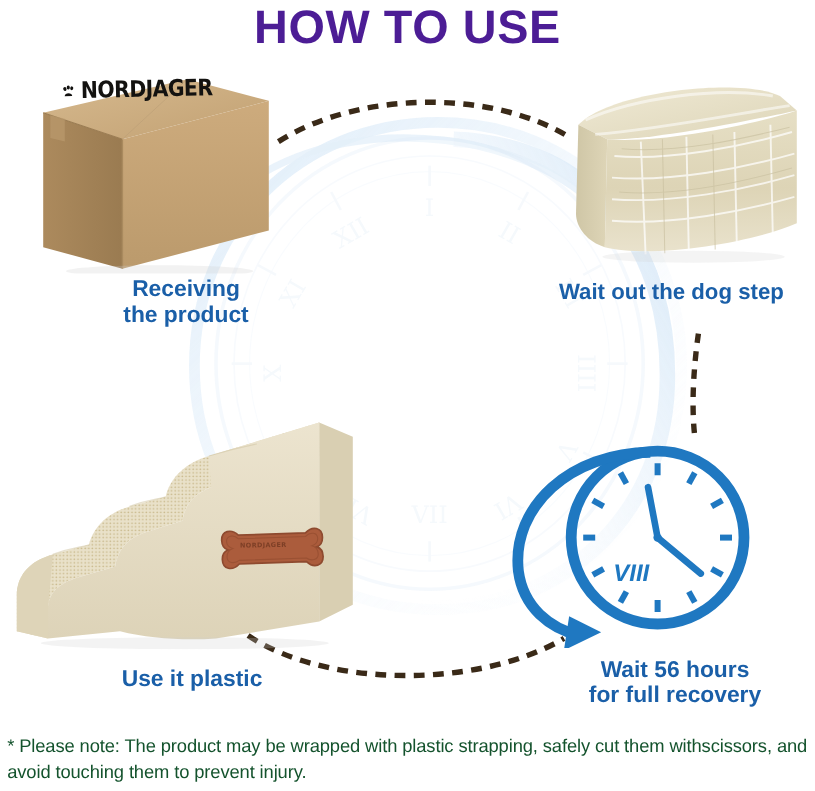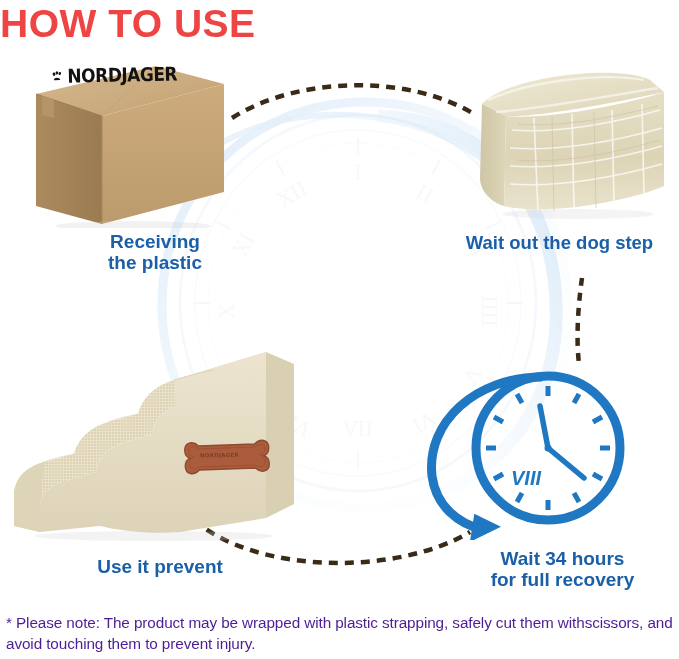--- a/index.html
+++ b/index.html
@@ -28,25 +28,25 @@
     left:150px; top:90px;
     width:430px; height:430px;
     pointer-events:none;
     opacity:0.75;
   }
 
   
   .title {
     position:absolute;
     left:0; top:2px; width:679px;
-    text-align:left;
+    text-align:center;
     font-size:39px;
     font-weight:bold;
     letter-spacing:0.5px;
-    color:#ef4444;
+    color:#4c1d95;
     font-family:"Liberation Sans", sans-serif;
   }
 
   
   .caption {
     position:absolute;
     font-weight:bold;
     color:#1a5fa8;
     line-height:1.12;
     font-size:19px;
@@ -55,21 +55,21 @@
   #cap-receiving { left:60px;  top:231px; width:190px; text-align:center; }
   #cap-takeout   { left:440px; top:233px; width:239px; text-align:center; font-size:18.5px;}
   #cap-usesafely { left:50px;  top:556px; width:220px; text-align:center; }
   #cap-wait      { left:455px; top:548px; width:215px; text-align:center; }
 
   
   .footnote {
     position:absolute;
     left:6px; top:612px; width:668px;
     font-size:15.3px;
-    color:#4c1d95;
+    color:#14532d;
     line-height:1.38;
     letter-spacing:-0.1px;
   }
 
   
   .box-wrap { position:absolute; left:28px; top:58px; width:200px; height:170px; }
   .box-logo {
     position:absolute;
     left:52px; top:62px;
     width:125px; height:26px;
@@ -276,21 +276,21 @@
       <path d="M126 52 L 128 148"></path>
     </g>
     <g stroke="#ffffff" stroke-width="2.4" opacity="0.55" fill="none">
       <path d="M20 40 C 60 22 130 12 176 20"></path>
       <path d="M28 52 C 80 48 150 34 190 28"></path>
     </g>
     <ellipse cx="110" cy="154" rx="76" ry="5" fill="#d2d2d2" opacity="0.25"></ellipse>
   </svg>
 
   <div class="caption" id="cap-receiving">Receiving
-the plastic</div>
+the product</div>
   <div class="caption" id="cap-takeout">Wait out the dog step</div>
 
   <svg class="connector" style="left:566px; top:276px; width:30px; height:92px;" viewBox="0 0 30 92">
     <path d="M16 2 C 12 30 10 62 13 88" fill="none" stroke="#3a2a18" stroke-width="4.5" stroke-linecap="butt" stroke-dasharray="8 7"></path>
   </svg>
 
   <svg class="clock-wrap" viewBox="0 0 225 180">
 
     <circle cx="130" cy="88" r="72" fill="none" stroke="#1f78c1" stroke-width="9"></circle>
 
@@ -380,19 +380,19 @@
                C 86 23 84 20 81 19 C 84 18 86 15 86 11
                C 86 3 78 1 72 7 Z" fill="#ab5c3c" stroke="#8e4a2f" stroke-width="1.4"></path>
       <path d="M16 10 C 12 6 6 7 6 12 C 6 15 8 17 11 18 C 8 19 6 21 6 25
                C 6 30 12 31 16 28 L 72 28 C 76 31 82 30 82 25
                C 82 21 80 19 77 18 C 80 17 82 15 82 12
                C 82 7 76 6 72 10 Z" fill="none" stroke="#974f31" stroke-width="0.9" opacity="0.85"></path>
     </g>
   </svg>
   <div class="bone-text">NORDJAGER</div>
 
-  <div class="caption" id="cap-usesafely">Use it prevent</div>
-  <div class="caption" id="cap-wait">Wait 34 hours
+  <div class="caption" id="cap-usesafely">Use it plastic</div>
+  <div class="caption" id="cap-wait">Wait 56 hours
 for full recovery</div>
 
   <div class="footnote">* Please note: The product may be wrapped with plastic strapping, safely cut them withscissors, and avoid touching them to prevent injury.</div>
 
 </div>
 
 </body></html>

